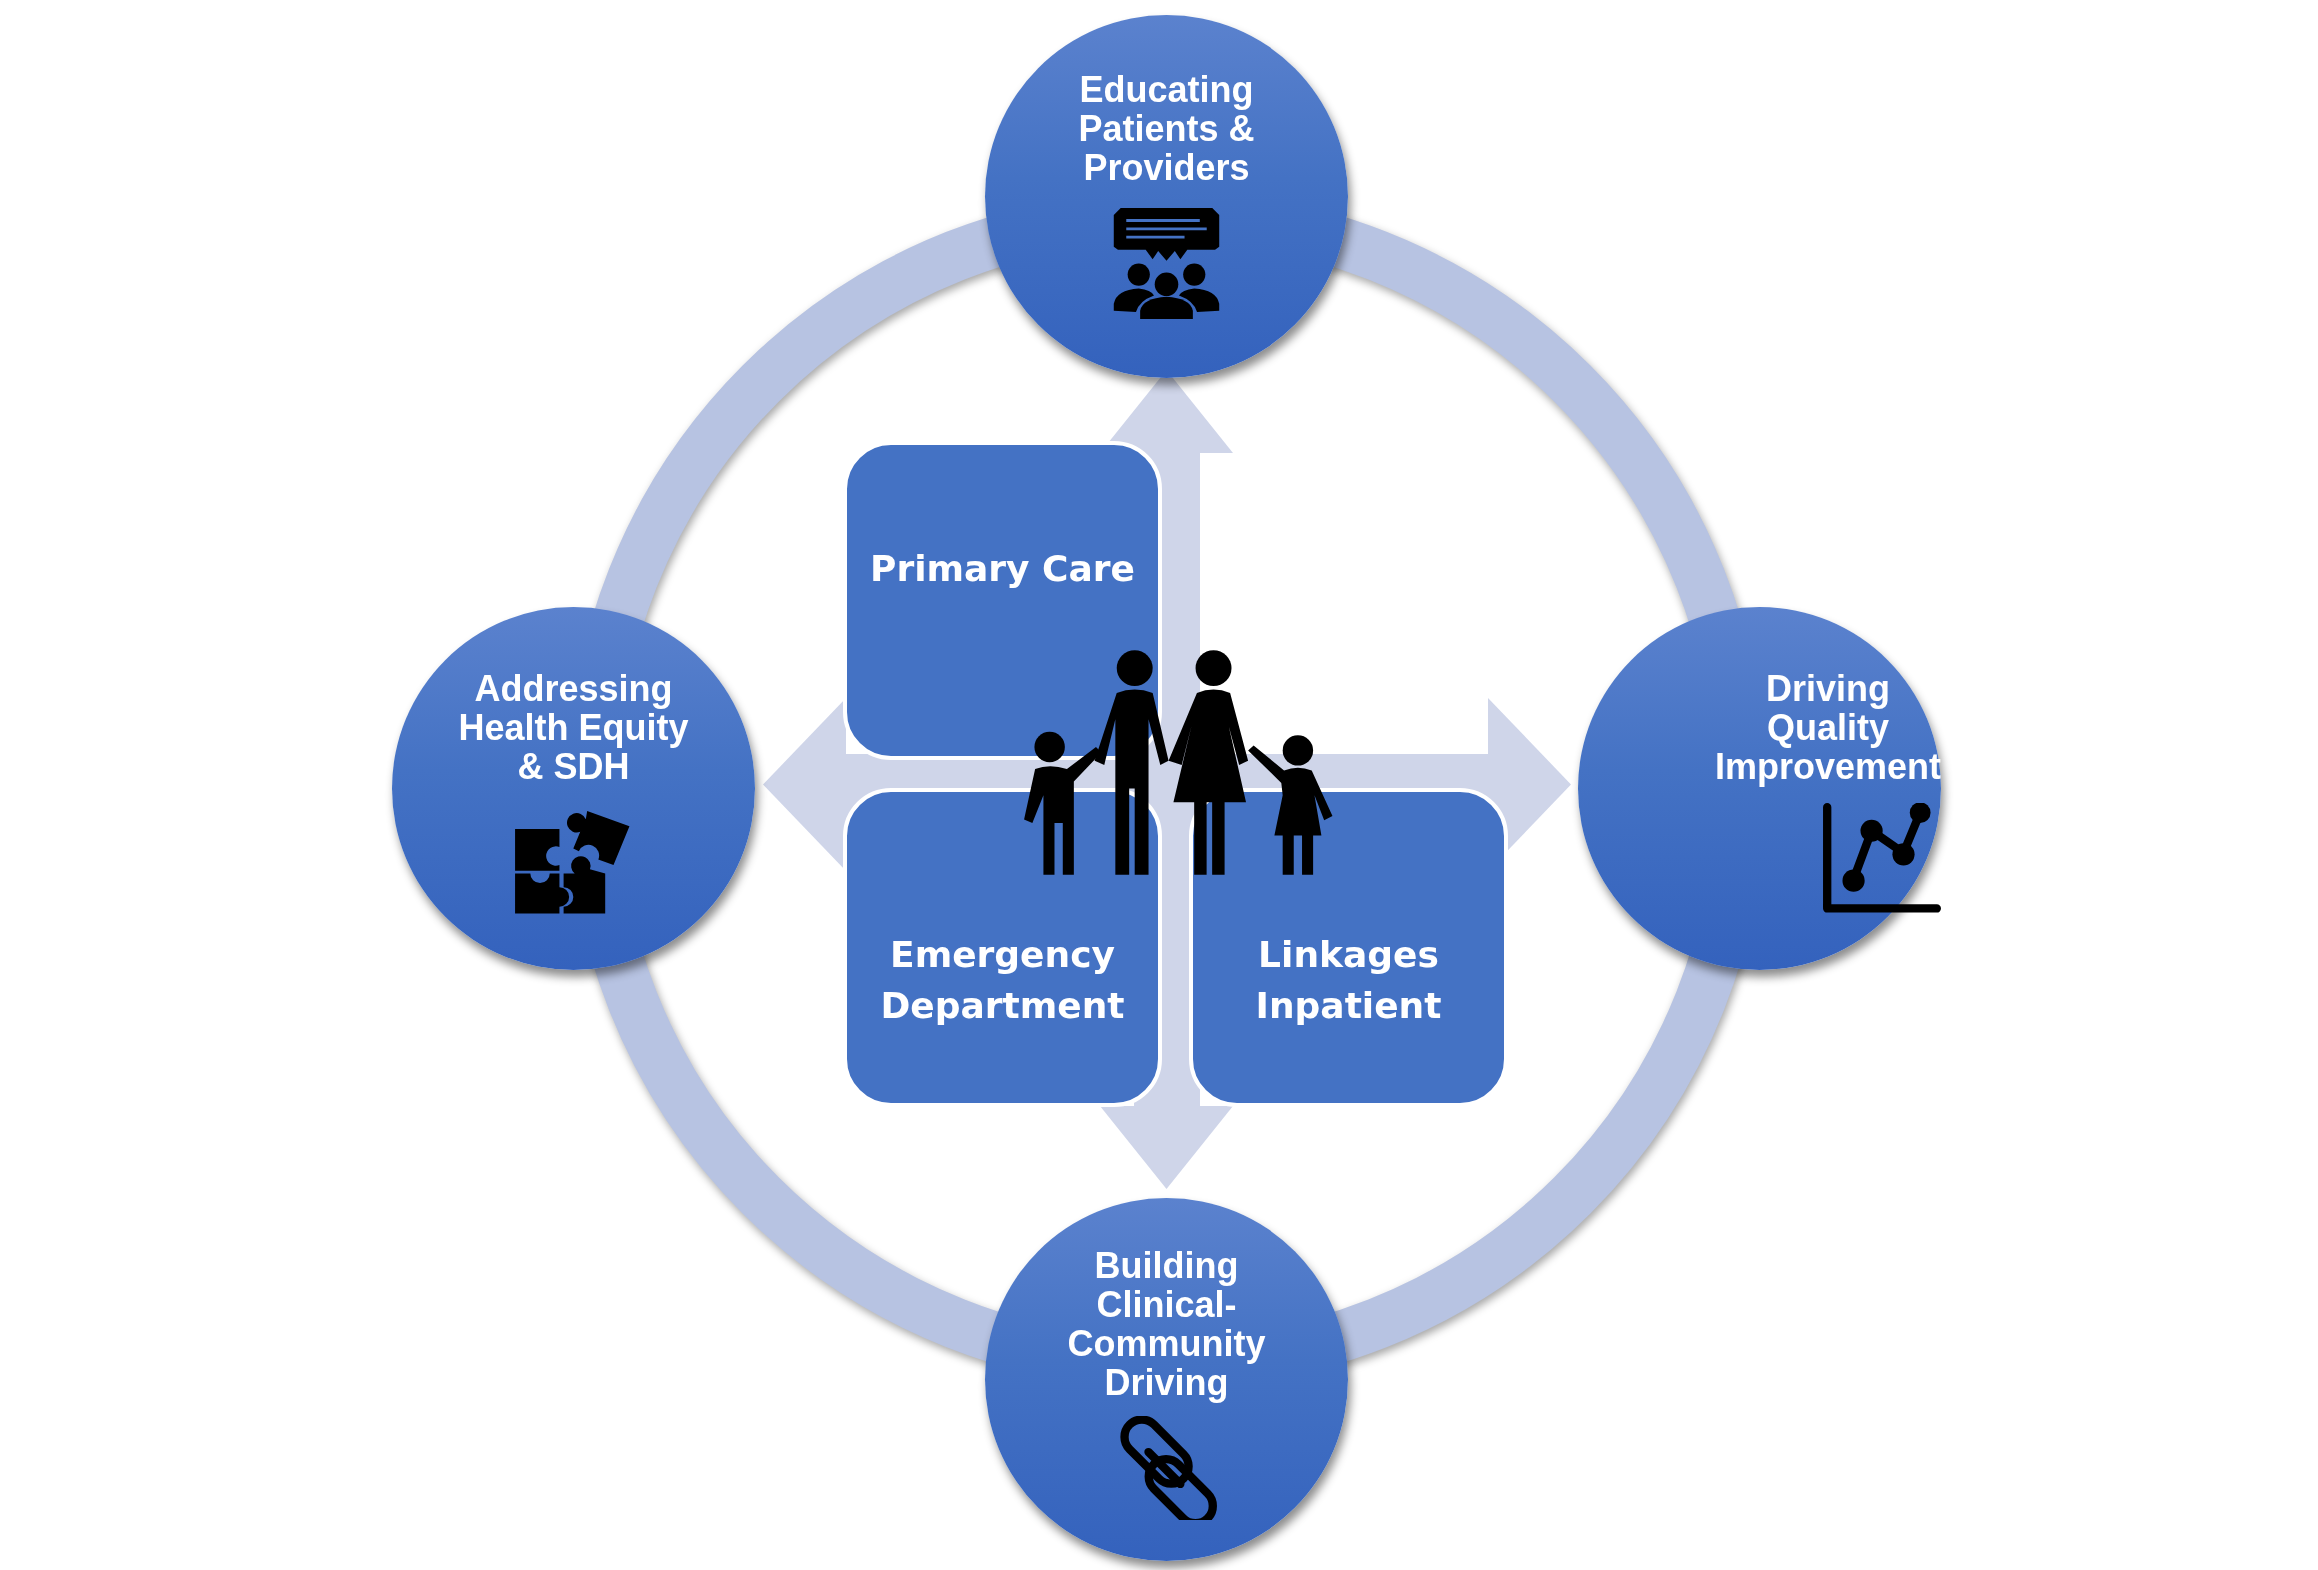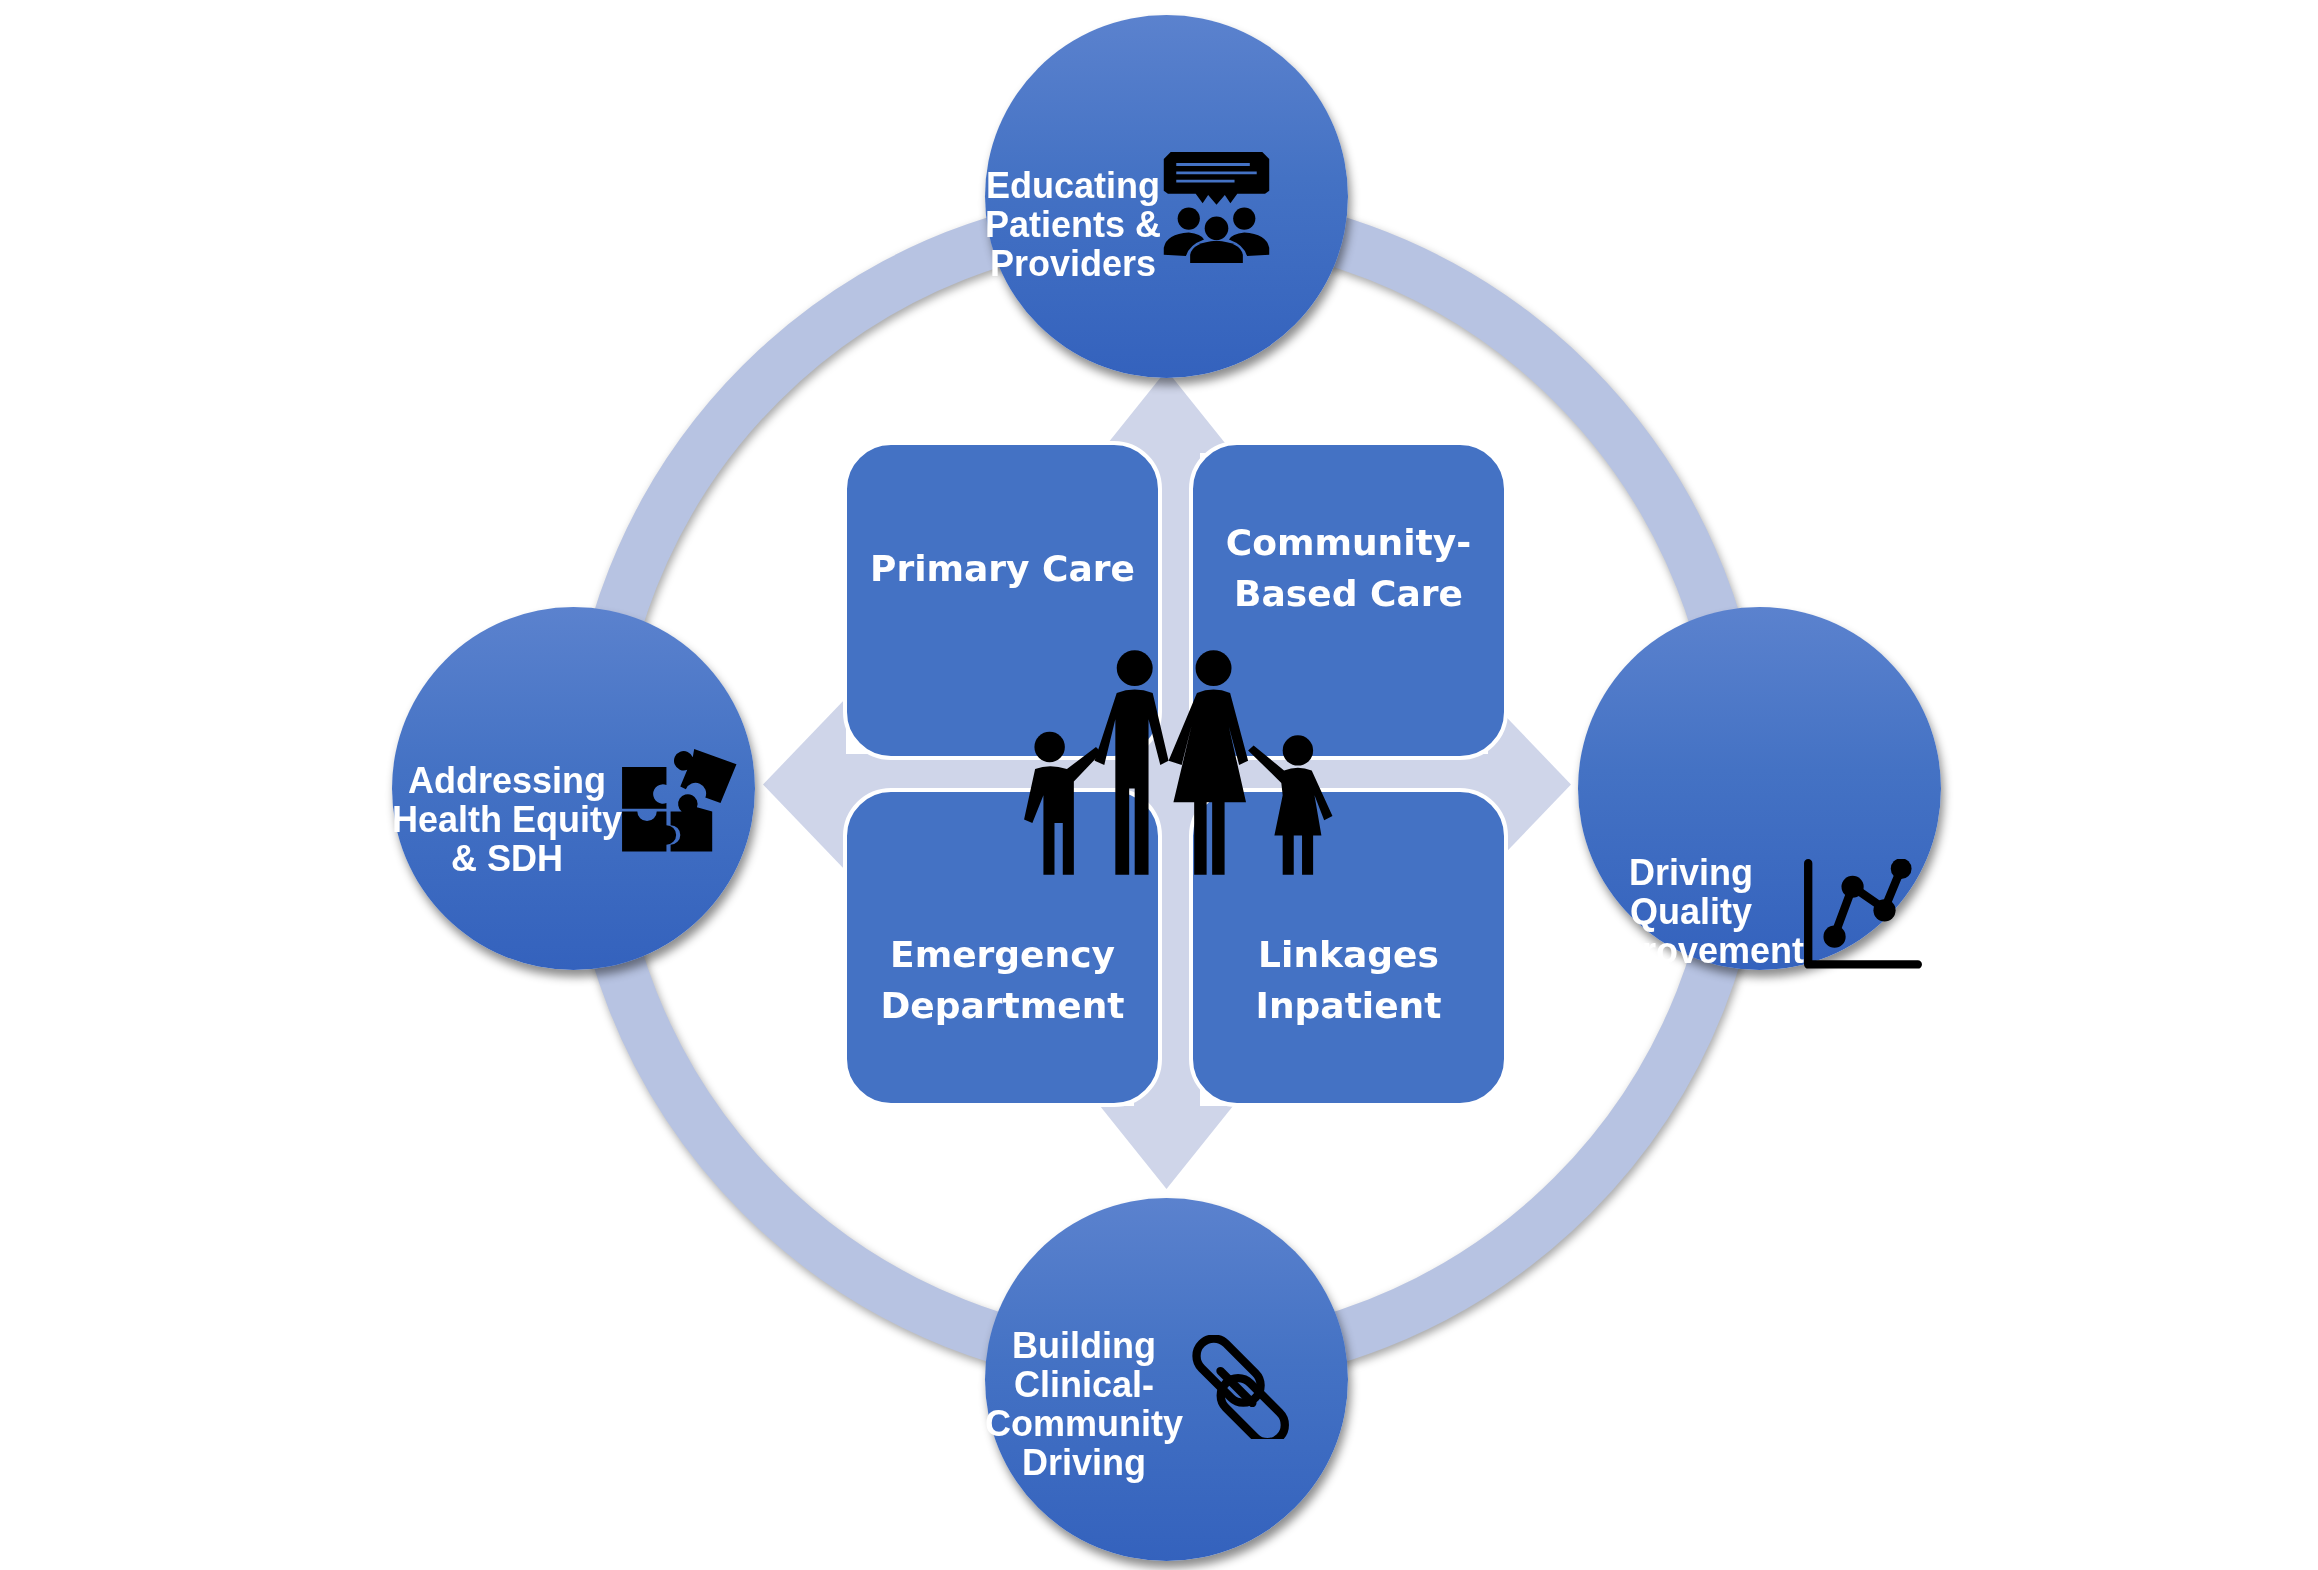--- a/index.html
+++ b/index.html
@@ -42,21 +42,21 @@
   #quad-hospital .quad-label  { margin-top: 65px; }
 
   
   #family-icon { position: absolute; left: 1013px; top: 650px; width: 325px; height: 225px; }
 
   
   .node {
     position: absolute; width: 363px; height: 363px; border-radius: 50%;
     background: linear-gradient(180deg, #5b82ce 0%, #4472c4 45%, #3462bd 100%);
     box-shadow: 2.8px 7px 9.7px rgba(0,0,0,0.45);
-    display: flex; flex-direction: row; align-items: center;
+    display: flex; flex-direction: column; align-items: center;
   }
   .node-label {
     color: #ffffff; font-family: "Liberation Sans", sans-serif; font-weight: bold;
     font-size: 36px; line-height: 39px; text-align: center; white-space: pre-line;
   }
   .node-icon { display: block; }
   #node-educating { left: 985px; top: 15px; }
   #node-educating .node-label { margin-top: 55px; }
   #node-educating .node-icon  { margin-top: 21px; }
   #node-equity { left: 392px; top: 607px; align-items: center; }
@@ -78,24 +78,20 @@
 
   <div id="cross-v"></div>
   <div id="cross-h"></div>
   <div id="arrow-up" class="arrow"></div>
   <div id="arrow-down" class="arrow"></div>
   <div id="arrow-left" class="arrow"></div>
   <div id="arrow-right" class="arrow"></div>
 
   <div id="quad-primary" class="quad">
     <span class="quad-label">Primary Care</span>
-  </div>
-  <div id="quad-community" class="quad">
-    <span class="quad-label">Community-
-Based Care</span>
   </div>
   <div id="quad-emergency" class="quad">
     <span class="quad-label">Emergency
 Department</span>
   </div>
   <div id="quad-hospital" class="quad">
     <span class="quad-label">Linkages
 Inpatient</span>
   </div>
 

